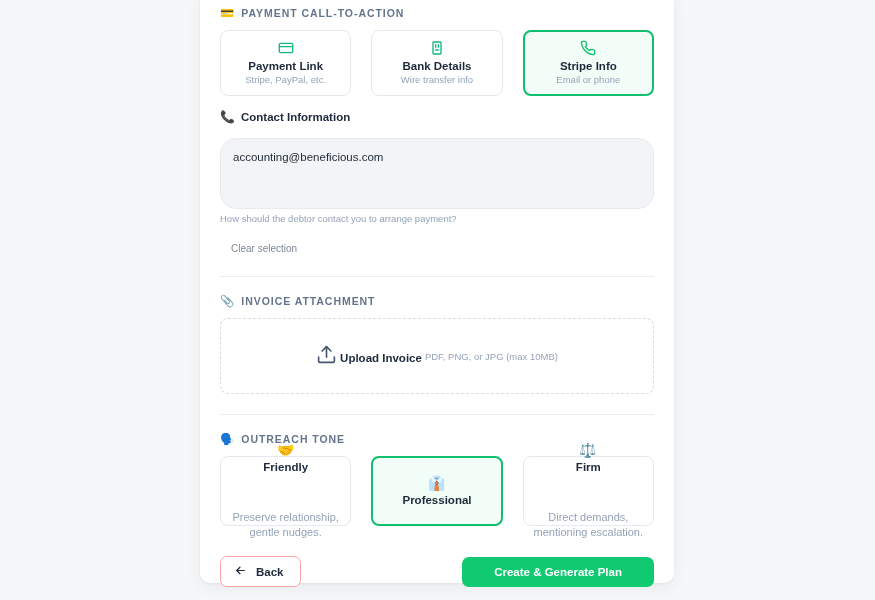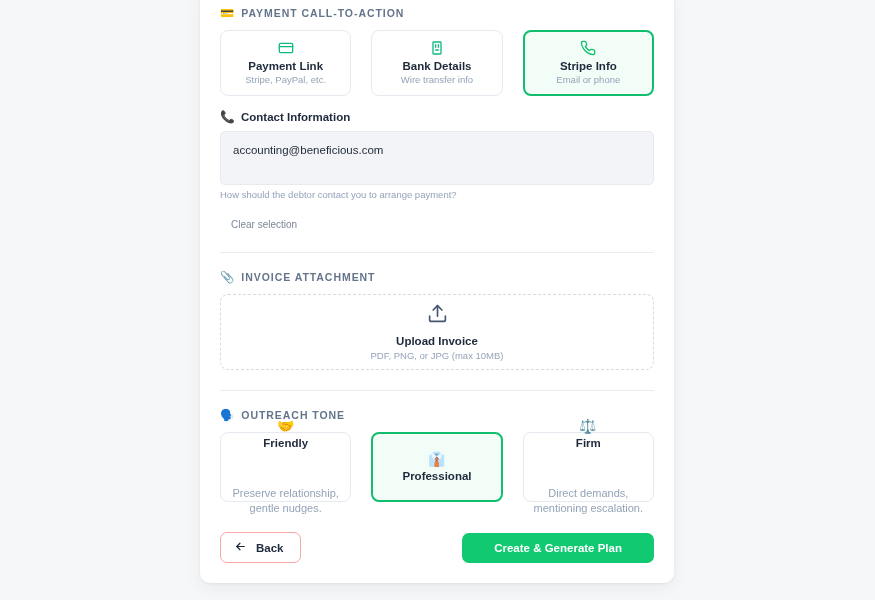--- a/index.html
+++ b/index.html
@@ -49,40 +49,40 @@
   .opt-title { font-size: 11.5px; font-weight: 700; color: #1e293b; }
   .opt-sub { font-size: 9.5px; color: #94a3b8; line-height: 1.25; }
 
   
   .field-label {
     display: flex; align-items: center; gap: 6px;
     margin-top: 14px; font-size: 11.5px; font-weight: 600; color: #1e293b;
   }
   .field-label .emoji { font-size: 12px; }
   .textarea-box {
-    margin-top: 7px; width: 100%; height: 54px;
-    background: #f3f4f7; border: 1px solid #e8eaf0; border-radius: 5px;
+    margin-top: 14px; width: 100%; height: 71px;
+    background: #f3f4f7; border: 1px solid #e8eaf0; border-radius: 16px;
     padding: 10px 12px; font-size: 11.5px; color: #1f2937;
     resize: none; font-family: "Liberation Sans", sans-serif;
     line-height: 1.4; outline: none;
   }
   .help-text { font-size: 9.5px; color: #94a3b8; }
   .clear-link {
     display: inline-block; margin-top: 19px; margin-left: 11px;
     font-size: 10px; color: #7c8796; background: none; border: none;
     cursor: pointer; font-family: "Liberation Sans", sans-serif;
   }
 
   .divider { height: 1px; background: #e9edf2; margin: 20px 0 0 0; }
 
   
   .upload-zone {
     margin-top: 10px; height: 76px;
     border: 1px dashed #d5dbe4; border-radius: 8px;
-    display: flex; flex-direction: column; align-items: center;
+    display: flex; align-items: center;
     justify-content: center; gap: 3px; cursor: pointer; background: #fff;
   }
   .upload-title { font-size: 11.5px; font-weight: 700; color: #1e293b; margin-top: 4px;}
   .upload-sub { font-size: 9.5px; color: #94a3b8; }
 
   
   .tone-card {
     border: 1px solid #e6e9ef; border-radius: 8px;
     background: #fff; height: 70px;
     display: flex; flex-direction: column; align-items: center;

